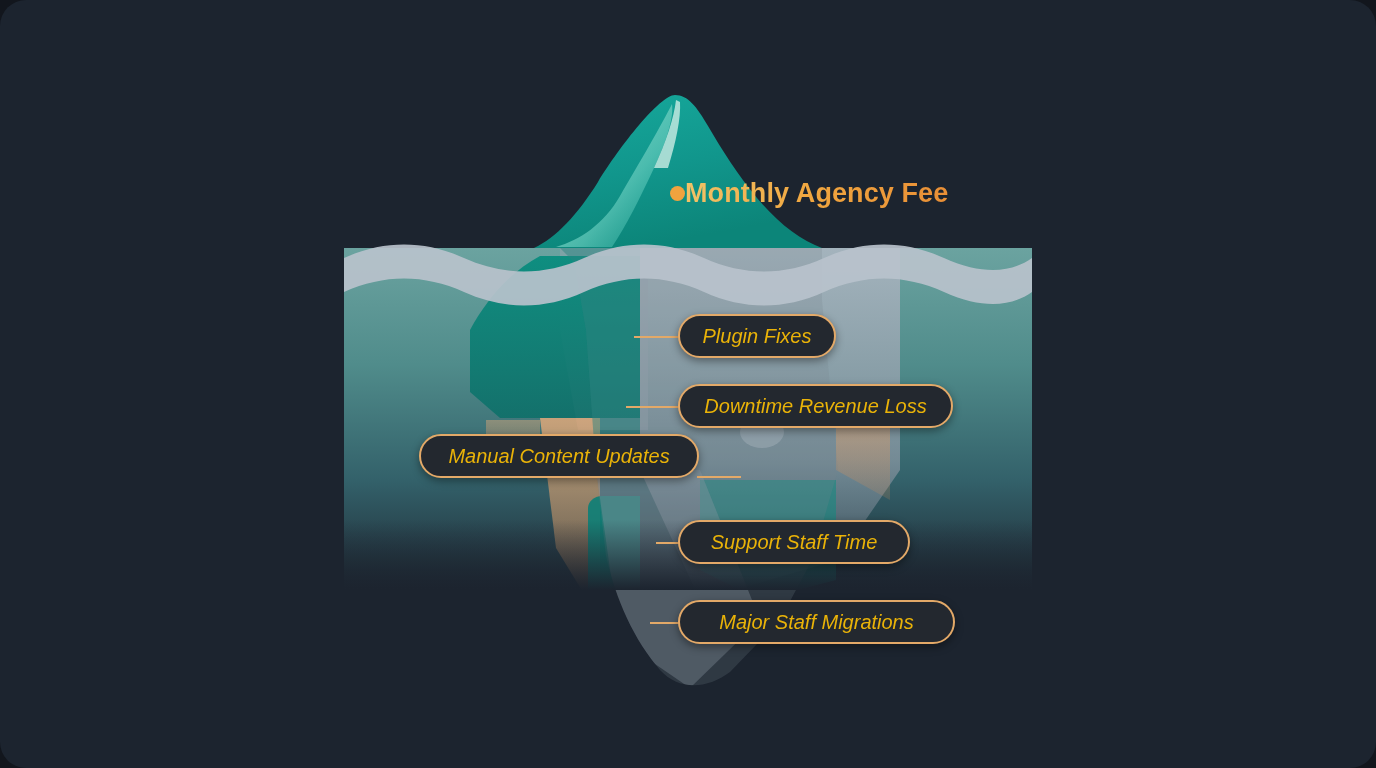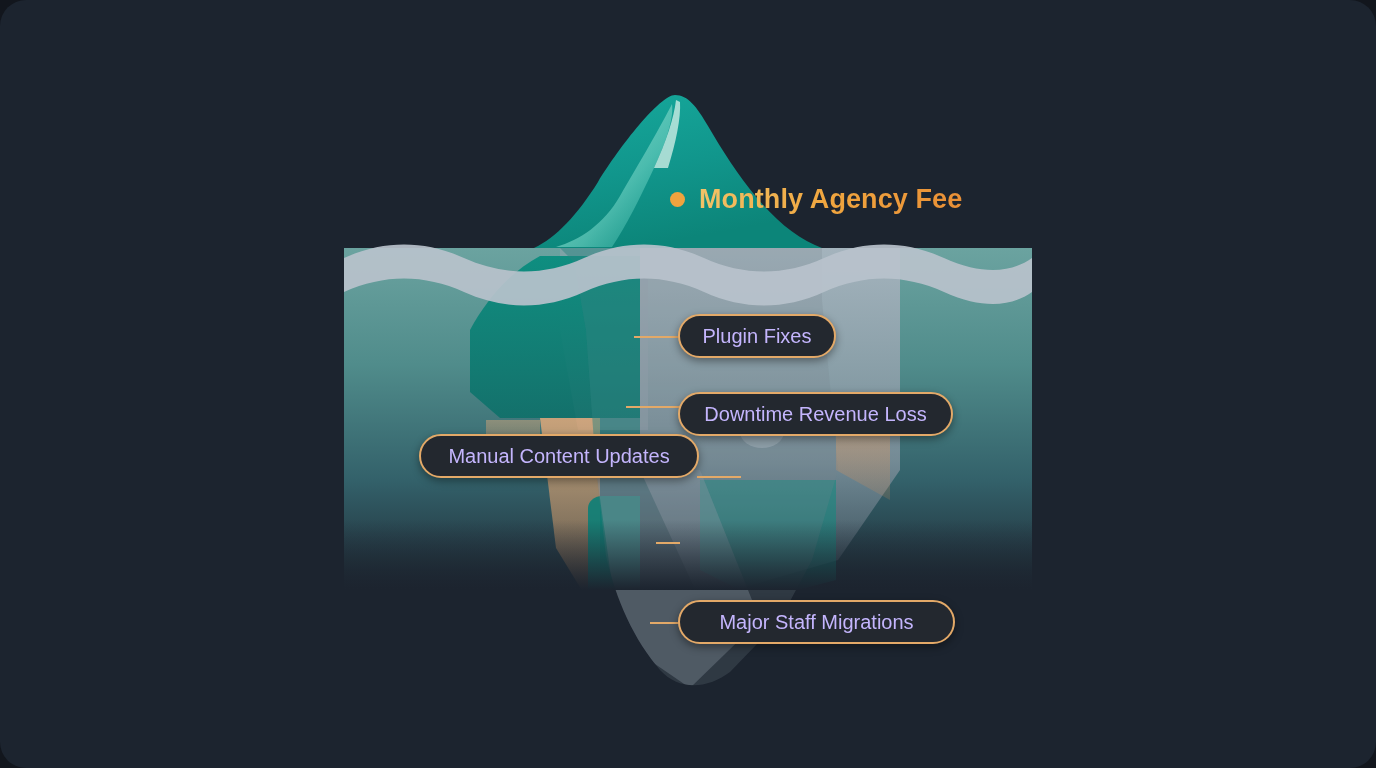--- a/index.html
+++ b/index.html
@@ -30,24 +30,23 @@
     left: 0;
     top: 0;
     width: 1376px;
     height: 768px;
   }
 
   
   #title-group {
     position: absolute;
     left: 670px;
-    top: 184px;
+    top: 178px;
     display: flex;
     align-items: center;
-    gap: 14px;
     white-space: nowrap;
   }
   #title-dot {
     width: 15px;
     height: 15px;
     border-radius: 50%;
     background: #f0a33e;
     flex: 0 0 auto;
   }
   #title-text {
@@ -66,24 +65,25 @@
     position: absolute;
     height: 44px;
     display: flex;
     align-items: center;
     justify-content: center;
     padding: 0 22px;
     box-sizing: border-box;
     border: 2px solid #e3a968;
     border-radius: 23px;
     background: #23282f;
-    color: #c4b5fd;
+    color: #eab308;
     font-size: 20px;
     white-space: nowrap;
     box-shadow: 0 3px 9px rgba(0,0,0,0.40);
+    font-style: italic;
   }
 
   .connector {
     position: absolute;
     height: 2px;
     background: #e3a968;
   }
 </style>
 </head>
 <body>
@@ -201,26 +201,29 @@
   <div class="connector" style="left:634px; top:336px; width:46px;"></div>
   <div class="connector" style="left:626px; top:406px; width:54px;"></div>
   <div class="connector" style="left:697px; top:476px; width:44px;"></div>
   <div class="connector" style="left:656px; top:542px; width:24px;"></div>
   <div class="connector" style="left:650px; top:622px; width:30px;"></div>
 
   <div class="pill" style="left:678px; top:314px; width:158px;">
     <span>Plugin Fixes</span>
   </div>
 
-  <div class="pill" style="left:678px; top:384px; width:275px;margin-top:8px;">
+  <div class="pill" style="left:678px; top:384px; width:275px;">
     <span>Downtime Revenue Loss</span>
   </div>
 
   <div class="pill" style="left:419px; top:434px; width:280px;">
     <span>Manual Content Updates</span>
   </div>
 
+  <div class="pill" style="left:678px; top:520px; width:232px;">
+    <span>Support Staff Time</span>
+  </div>
 
   <div class="pill" style="left:678px; top:600px; width:277px;">
     <span>Major Staff Migrations</span>
   </div>
 
 </div>
 
 </body></html>

